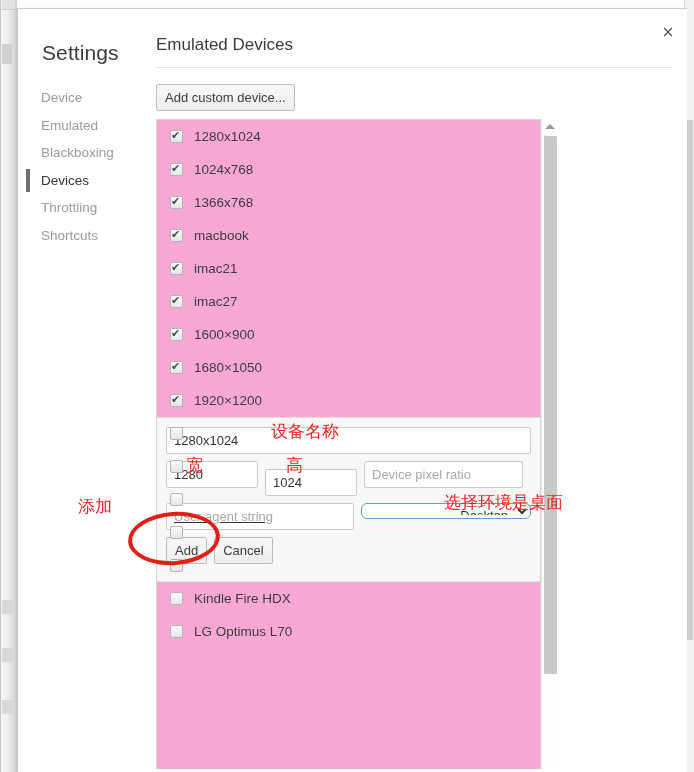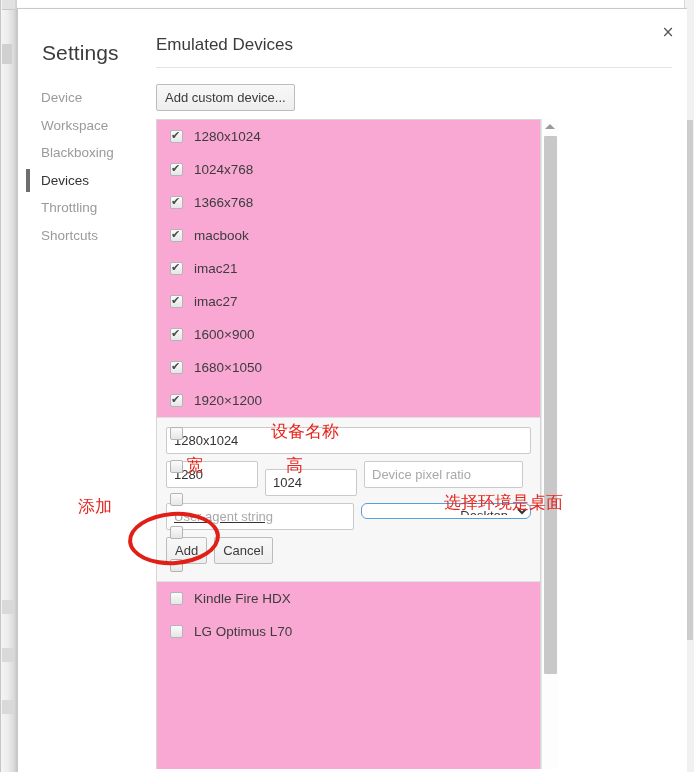--- a/index.html
+++ b/index.html
@@ -187,21 +187,21 @@
   </div>
 
   <div class="dialog">
 
     <div class="close-btn">×</div>
 
     <div class="sidebar">
       <div class="settings-title">Settings</div>
       <div class="nav" id="nav-container">
           <div class="nav-item">Device</div>
-          <div class="nav-item">Workspace</div>
+          <div class="nav-item">Emulated</div>
           <div class="nav-item">Blackboxing</div>
           <div class="nav-item selected">Devices</div>
           <div class="nav-item">Throttling</div>
           <div class="nav-item">Shortcuts</div>
         </div>
     </div>
 
     <div class="content">
       <div class="page-title">Emulated Devices</div>
       <div class="title-rule"></div>

